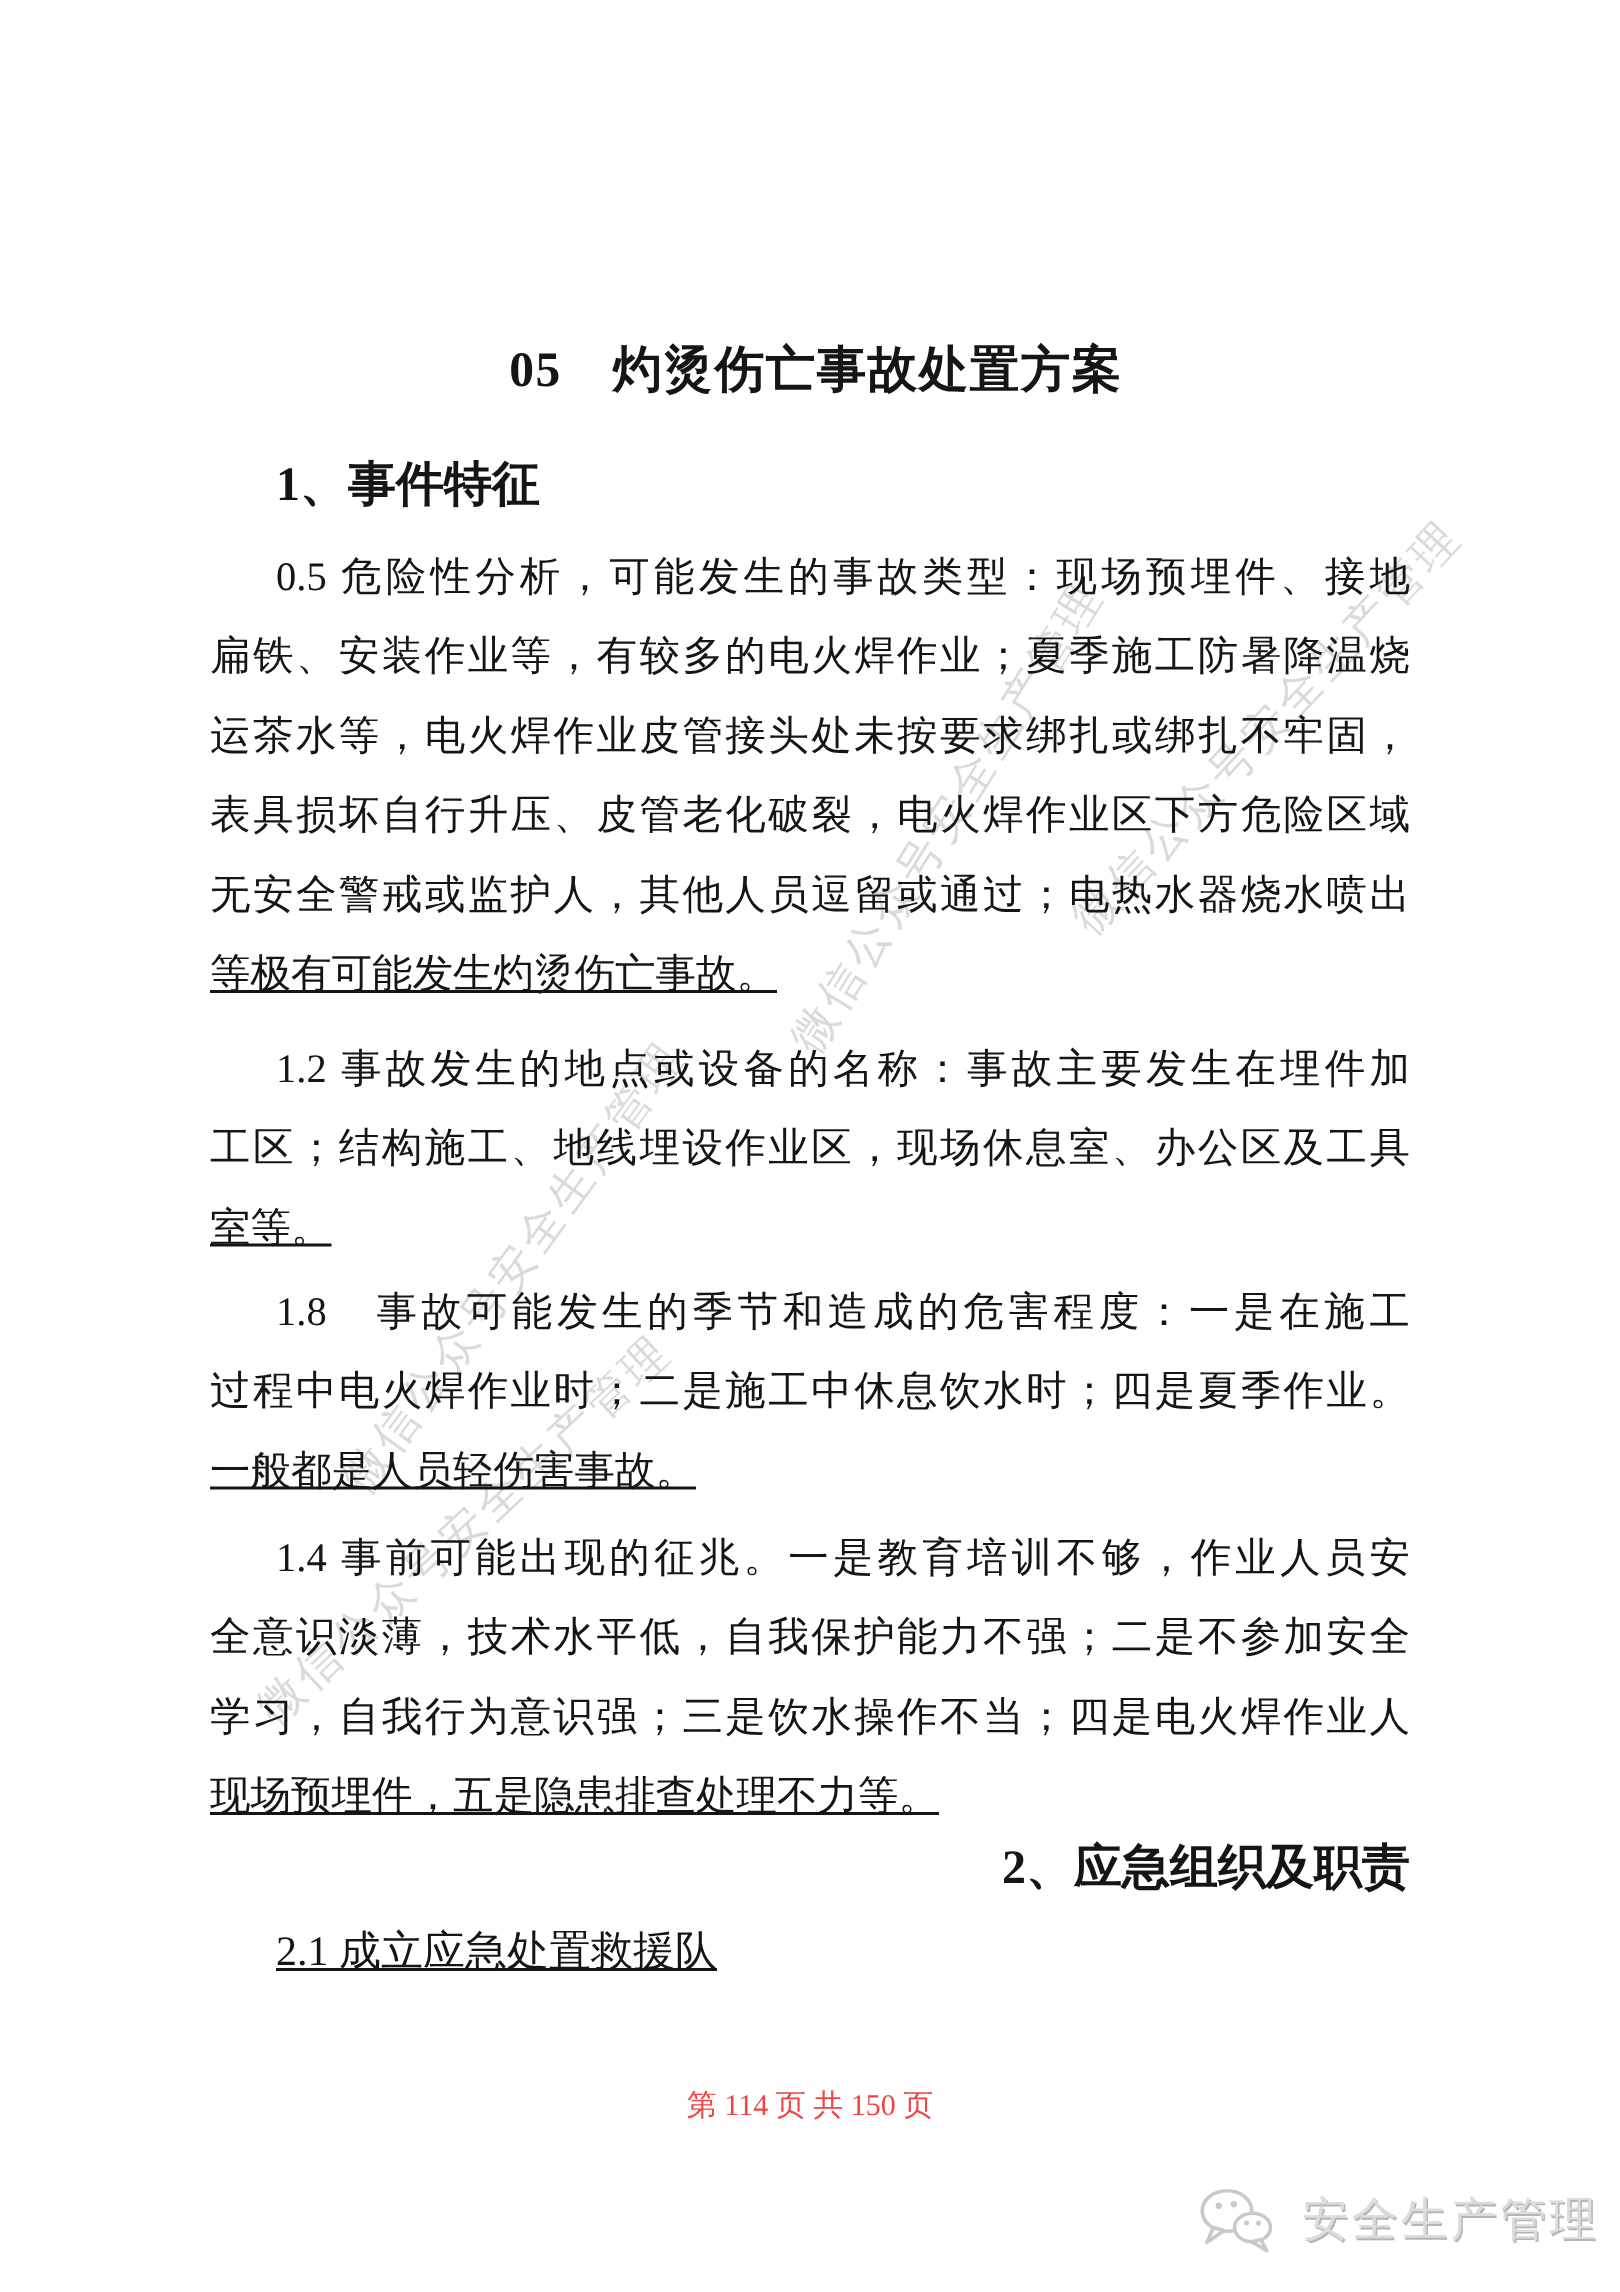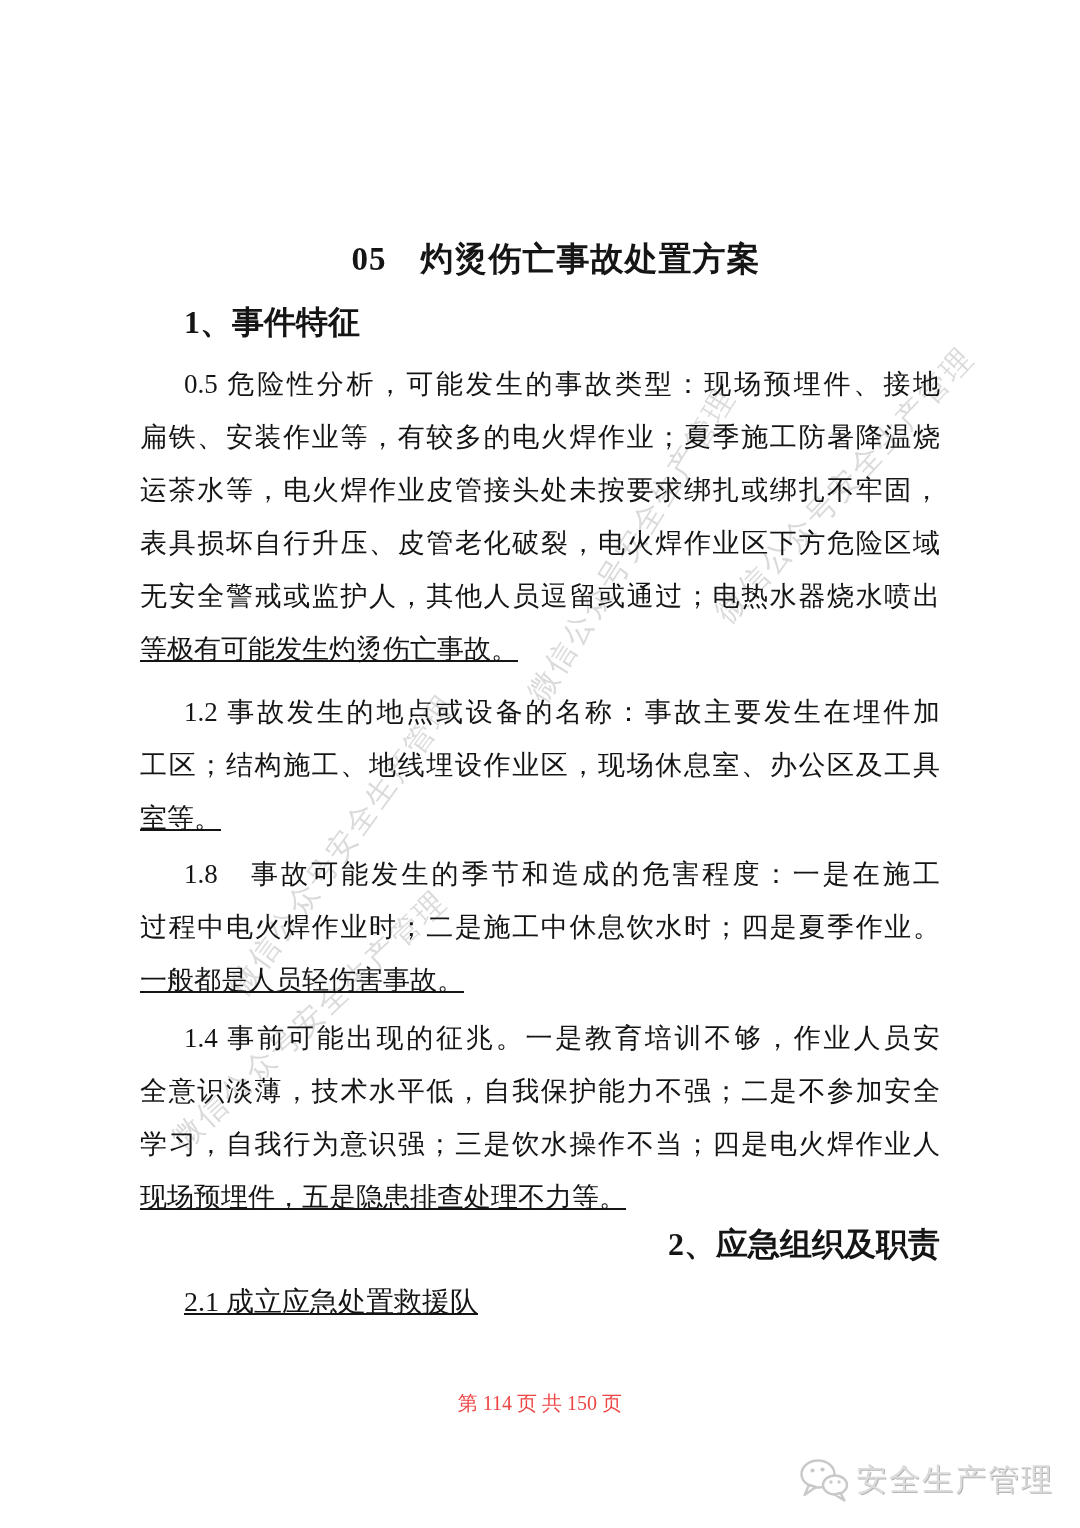--- a/index.html
+++ b/index.html
@@ -32,21 +32,21 @@
   .wm2 { left: 845px; top: 485px; --r: -47deg; }
   .wm3 { left: 343px; top: 845px; --r: -54deg; }
   .wm4 { left: 310px; top: 1020px; --r: -43deg; }
 
   
   .title {
     position: absolute;
     left: 140px;
     top: 220px;
     width: 800px;
-    margin: 16px;
+    margin: 4px;
     text-align: center;
     font-size: 33px;
     font-weight: bold;
     line-height: 46px;
     letter-spacing: 1px;
     white-space: pre;
   }
   .heading {
     position: absolute;
     left: 140px;
@@ -95,21 +95,21 @@
     white-space: pre;
   }
 
   
   .brand {
     position: absolute;
     left: 798px;
     top: 1456px;
     display: flex;
     align-items: center;
-    gap: 6px;
+    gap: 18px;
   }
   .brand-icon { width: 52px; height: 48px; }
   .brand-text {
     font-size: 31px;
     letter-spacing: 2px;
     color: #dcdcdc;
     text-shadow: 1px 1px 0 #b5b5b5;
     white-space: nowrap;
   }
 </style>

